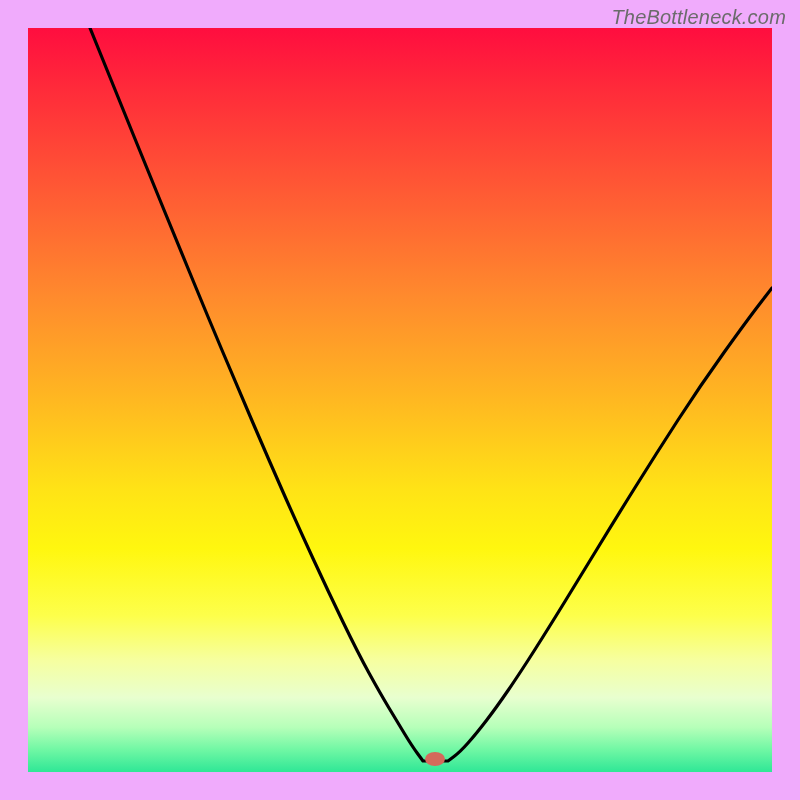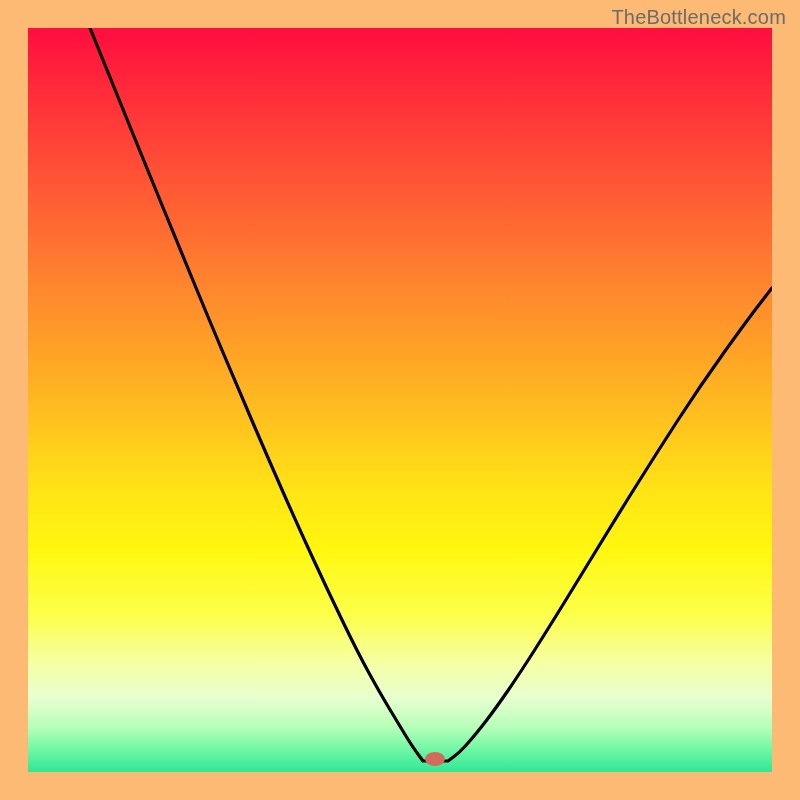--- a/index.html
+++ b/index.html
@@ -10,21 +10,22 @@
     background: #000;
     overflow: hidden;
     font-family: Arial, Helvetica, sans-serif;
   }
   .frame {
     position: absolute;
     left: 0;
     top: 0;
     width: 800px;
     height: 800px;
-    background: #fdba74;
+    background: #f0abfc;
+    font-style: italic;
   }
   .plot {
     position: absolute;
     left: 28px;
     top: 28px;
     width: 744px;
     height: 744px;
     
     background: linear-gradient(to bottom,
       #ff0d3f 0%,

